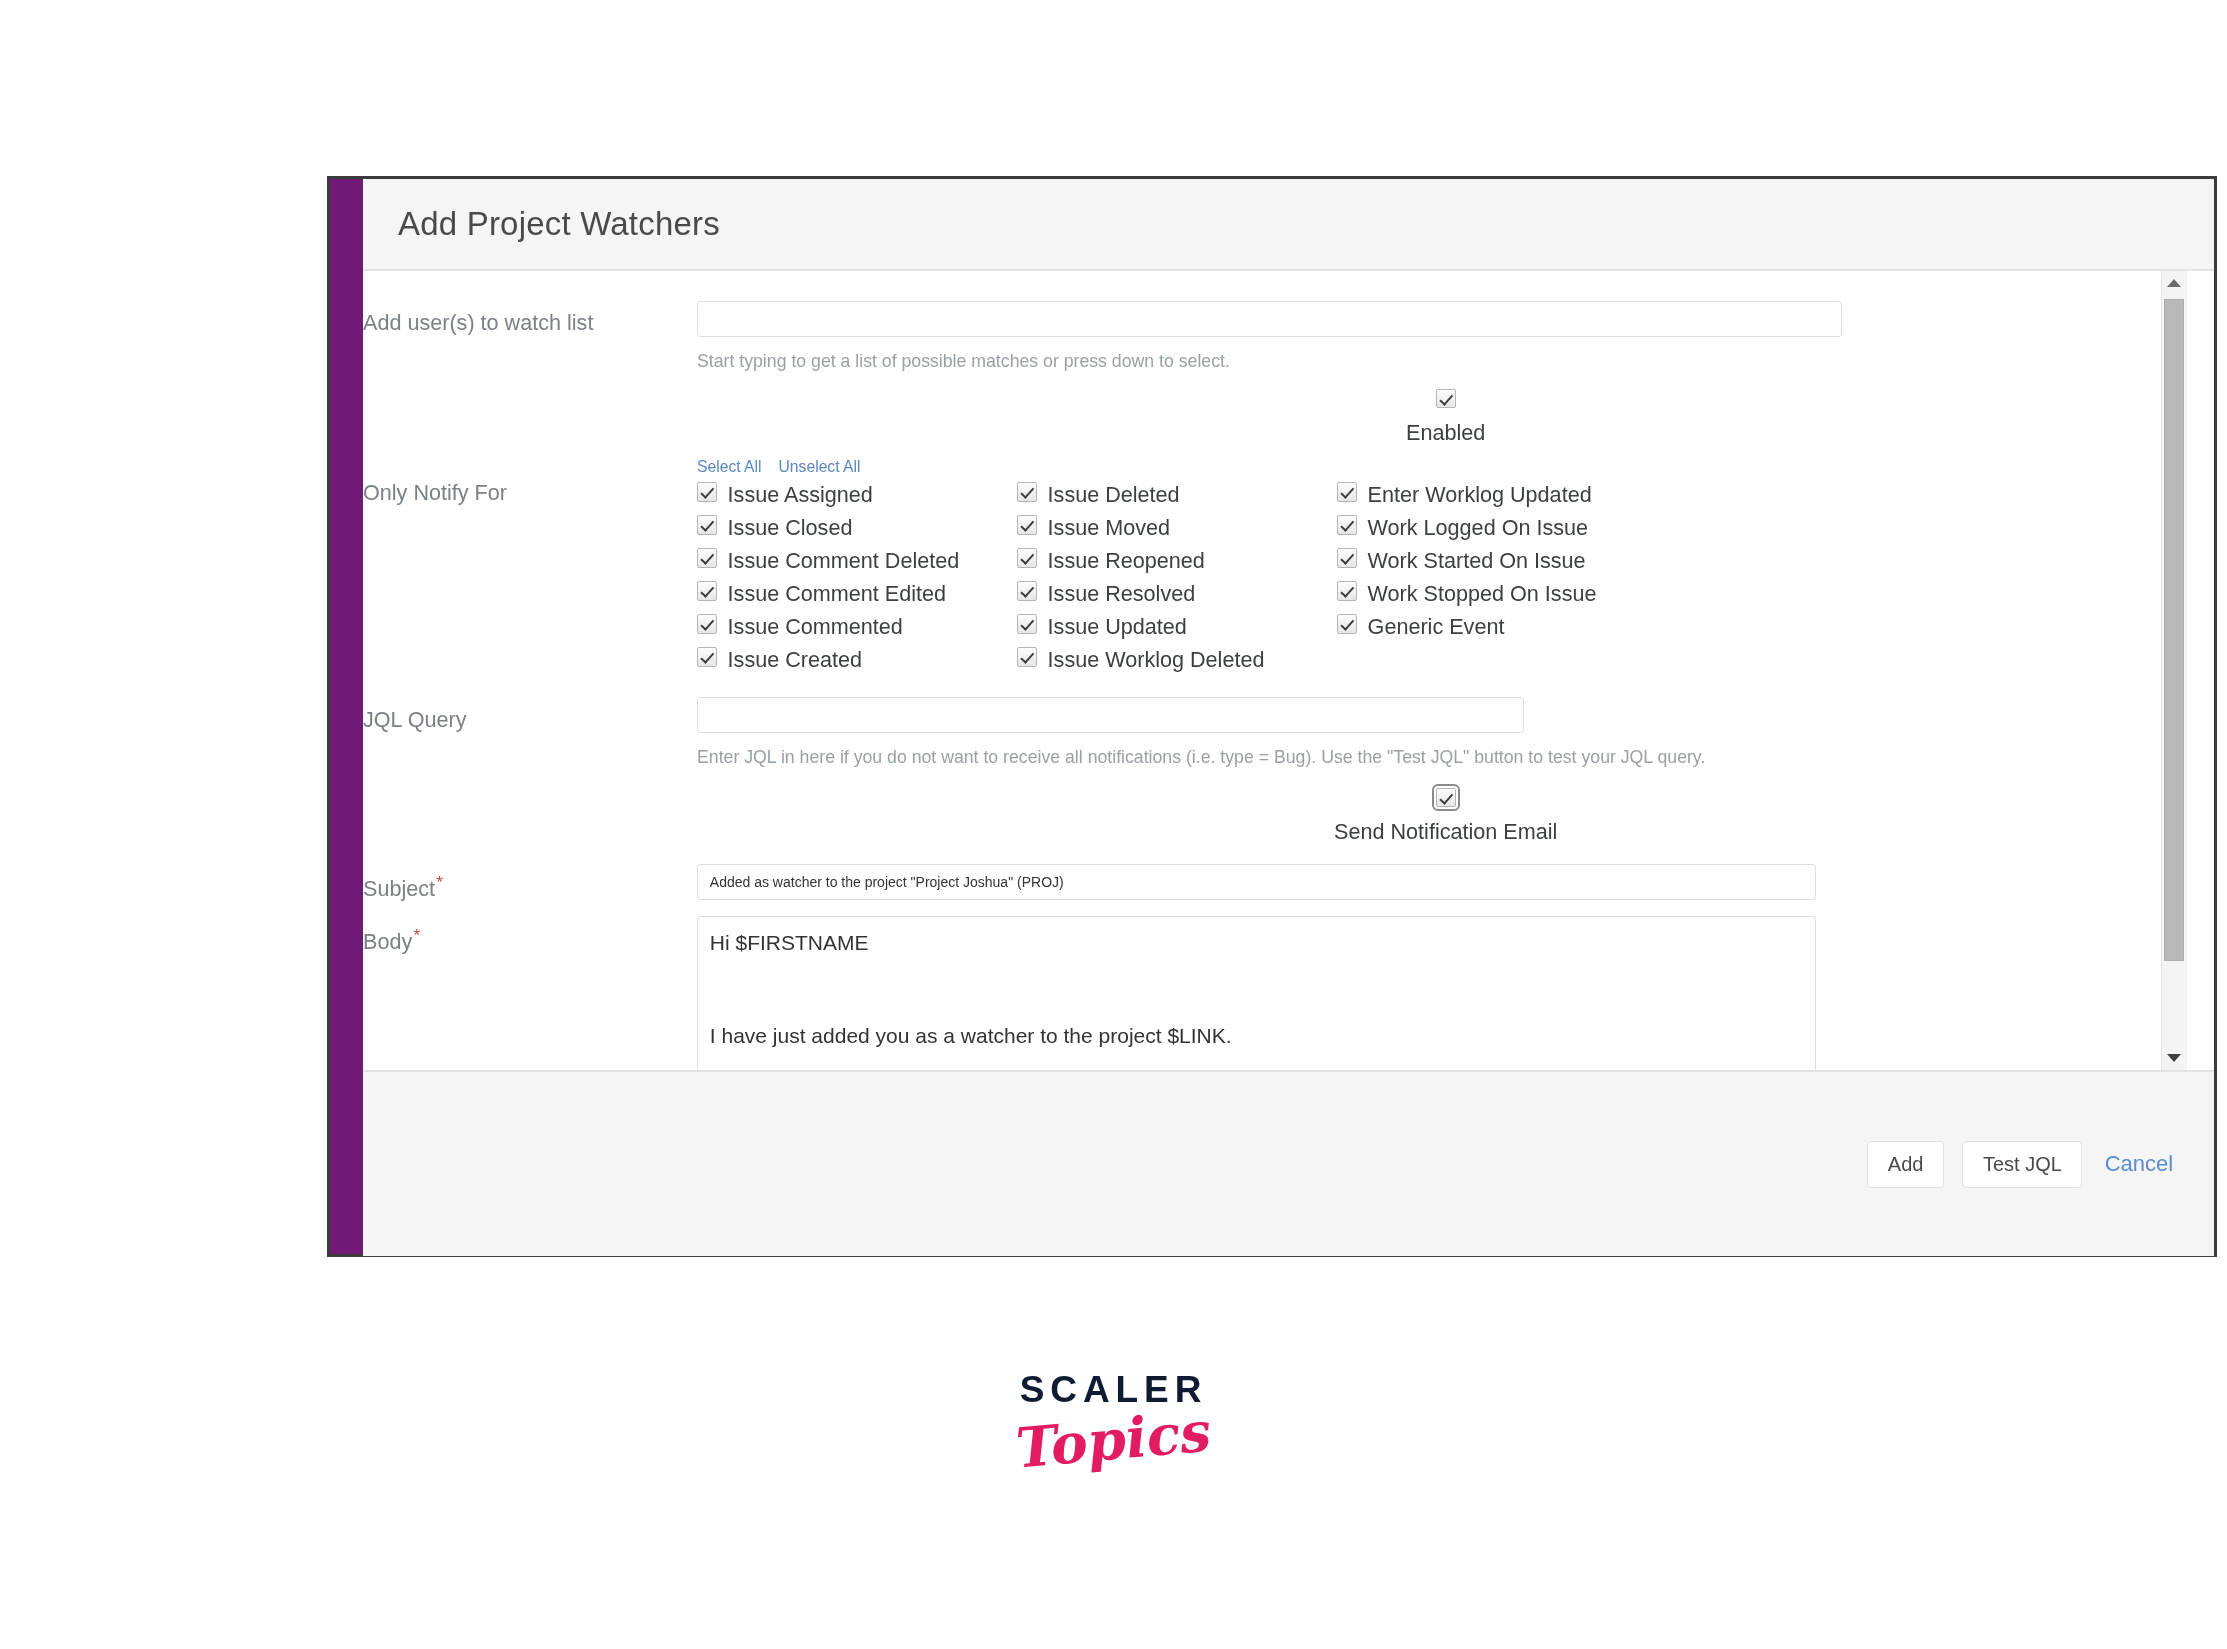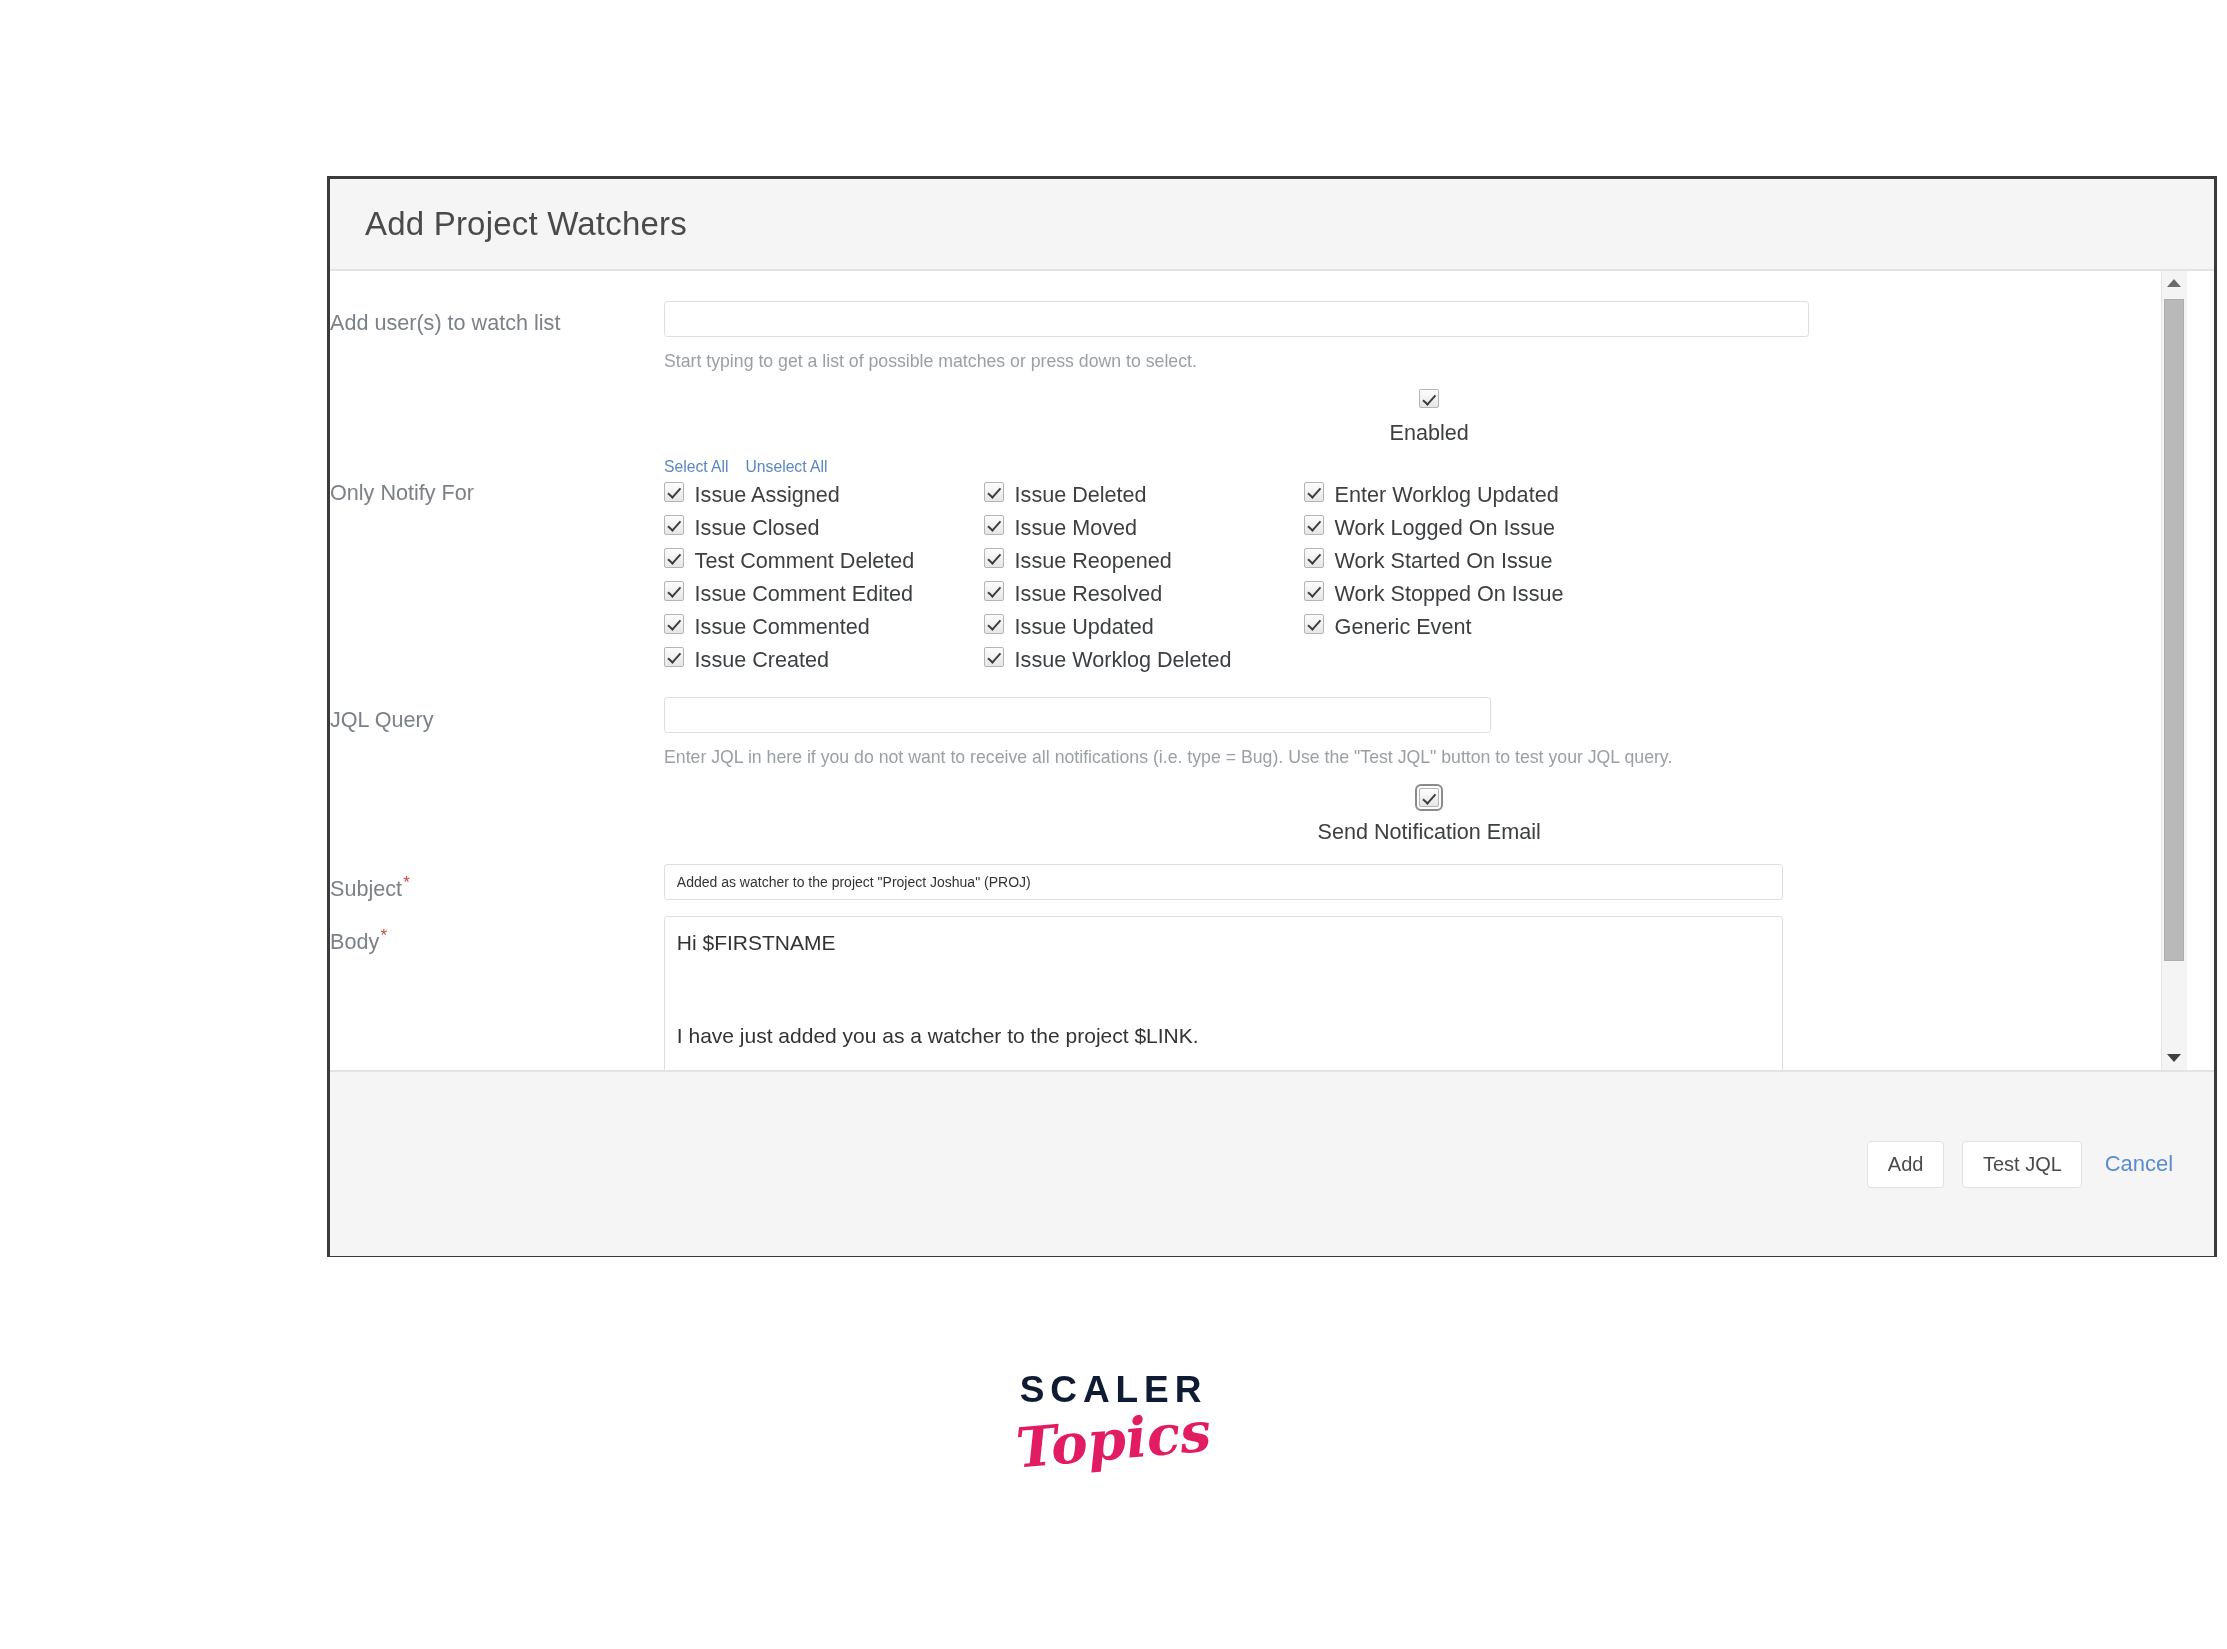--- a/index.html
+++ b/index.html
@@ -16,22 +16,23 @@
   }
 
   
   .dialog {
     position: absolute;
     left: 327px;
     top: 176px;
     width: 1890px;
     height: 1081px;
     border: 3.9px solid #3b3b3b;
-    background: #e5e5e5;
-    box-sizing: border-box;
+    background: #701a75;
+    box-sizing: border-box;
+    padding-left: 33px;
   }
 
   .dialog-header {
     height: 92px;
     background: #f4f5f4;
     border-bottom: 2px solid #e2e4e2;
     box-sizing: border-box;
     display: flex;
     align-items: center;
     padding-left: 35px;
@@ -329,21 +330,21 @@
               <div class="event-item">
                 <span class="cbx"></span>
                 <span class="ev-label">Issue Assigned</span>
               </div>
               <div class="event-item">
                 <span class="cbx"></span>
                 <span class="ev-label">Issue Closed</span>
               </div>
               <div class="event-item">
                 <span class="cbx"></span>
-                <span class="ev-label">Test Comment Deleted</span>
+                <span class="ev-label">Issue Comment Deleted</span>
               </div>
               <div class="event-item">
                 <span class="cbx"></span>
                 <span class="ev-label">Issue Comment Edited</span>
               </div>
               <div class="event-item">
                 <span class="cbx"></span>
                 <span class="ev-label">Issue Commented</span>
               </div>
               <div class="event-item">

